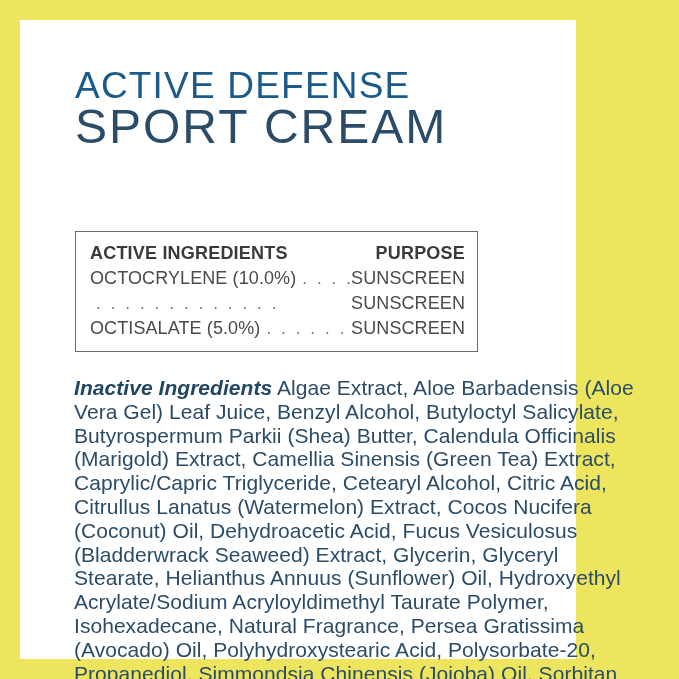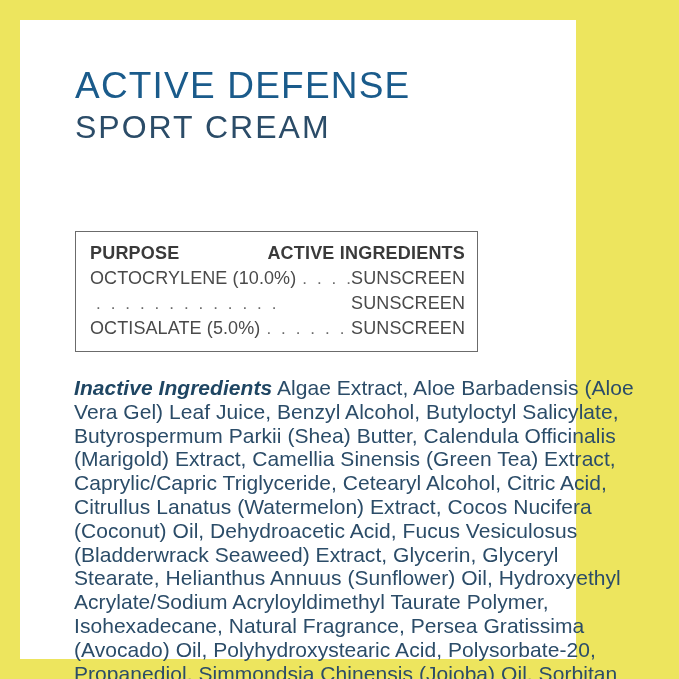--- a/index.html
+++ b/index.html
@@ -32,21 +32,21 @@
   }
   .product-title {
     font-size: 37px;
     line-height: 42px;
     letter-spacing: 1.2px;
     color: #1a5b8b;
     font-weight: 400;
     white-space: nowrap;
   }
   .product-subtitle {
-    font-size: 32px;
+    font-size: 48px;
     line-height: 44px;
     letter-spacing: 2.0px;
     color: #2b4c68;
     font-weight: 100;
     margin-top: -2px;
     white-space: nowrap;
   }
   .spf-badge {
     font-size: 28px;
     line-height: 34px;
@@ -135,22 +135,22 @@
 <div class="label-card">
 
   <div class="heading-block">
     <div class="product-title">ACTIVE DEFENSE</div>
     <div class="product-subtitle">SPORT CREAM</div>
   </div>
 
   <div class="active-box">
     <div class="active-inner">
       <div class="active-header">
+        <span>ACTIVE INGREDIENTS</span>
         <span>PURPOSE</span>
-        <span>ACTIVE INGREDIENTS</span>
       </div>
 
       <div class="active-row">
         <span class="ing-name">OCTOCRYLENE (10.0%)</span>
         <span class="leader">. . . . . . . . . .</span>
         <span class="ing-purpose">SUNSCREEN</span>
       </div>
 
       <div class="active-row">
         <span class="leader">. . . . . . . . . . . . .</span>

